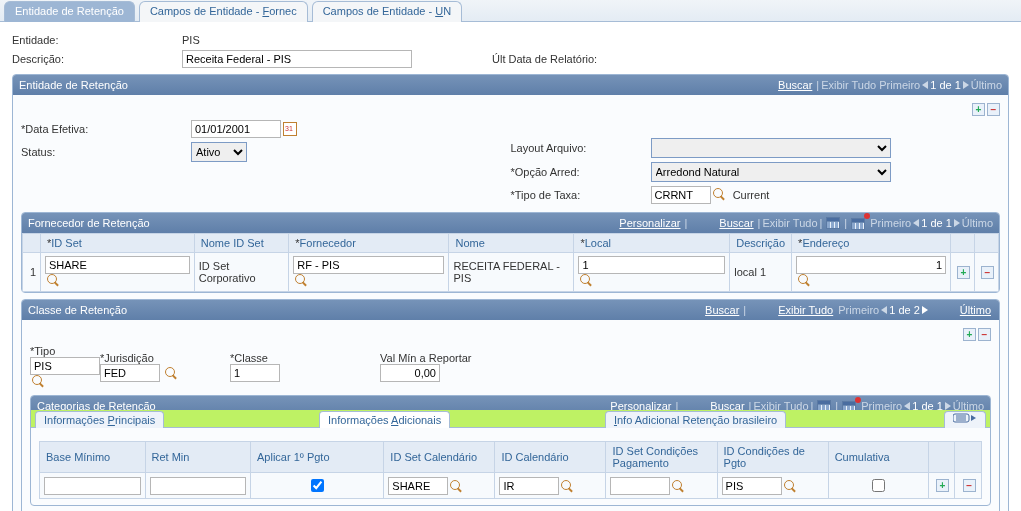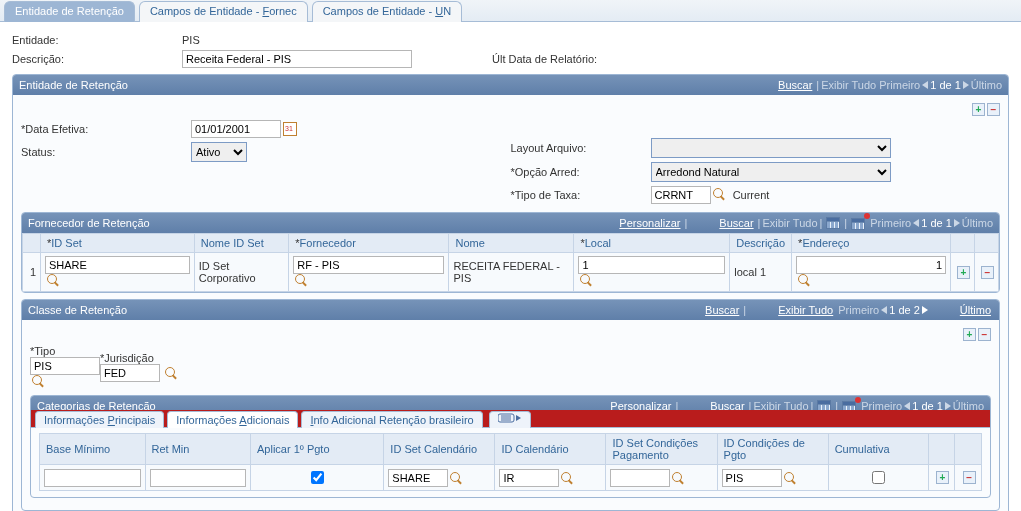--- a/index.html
+++ b/index.html
@@ -172,23 +172,24 @@
   table.grid td {
     border: 1px solid #c6d4e6;
     padding: 3px 4px;
     background: #f7fafd;
     vertical-align: middle;
   }
   table.grid td input[type=text] { width: 100%; }
   .sub-tabs {
     display: flex;
     border-bottom: 1px solid #a6bcd6;
-    background: #b91c1c;
-    margin: -6px -8px 5px -8px;
+    background: #bef264;
+    margin: -6px -8px 13px -8px;
     padding: 0 4px;
+    justify-content: space-between;
   }
   .sub-tab {
     border: 1px solid #a6bcd6;
     border-bottom: none;
     border-radius: 4px 4px 0 0;
     padding: 2px 8px;
     margin-right: 3px;
     background: #eef3fa;
     color: #336699;
     cursor: pointer;
@@ -375,20 +376,28 @@
             <div style="width:70px">
               <div>*<span>Tipo</span></div>
               <input type="text" class="narrow" style="width: 40px;" value="PIS">
               <span class="lookup"></span>
             </div>
             <div style="width:130px">
               <div>*<span>Jurisdição</span></div>
               <input type="text" style="width: 60px;" value="FED">
               <span class="lookup"></span>
             </div>
+            <div style="width:150px">
+              <div>*<span>Classe</span></div>
+              <input type="text" style="width: 50px;" value="1">
+            </div>
+            <div style="width:120px">
+              <div>Val Mín a Reportar</div>
+              <input type="text" class="num" style="width: 60px;" value="0,00">
+            </div>
           </div>
 
           <div class="section" style="margin-top:6px">
             <div class="sec-header">
               <span class="title">Categorias de Retenção</span>
               <span class="spacer"></span>
               <a>Personalizar</a>
               <span class="sep">|</span>
               <a>Buscar</a>
               <span class="sep">|</span>

